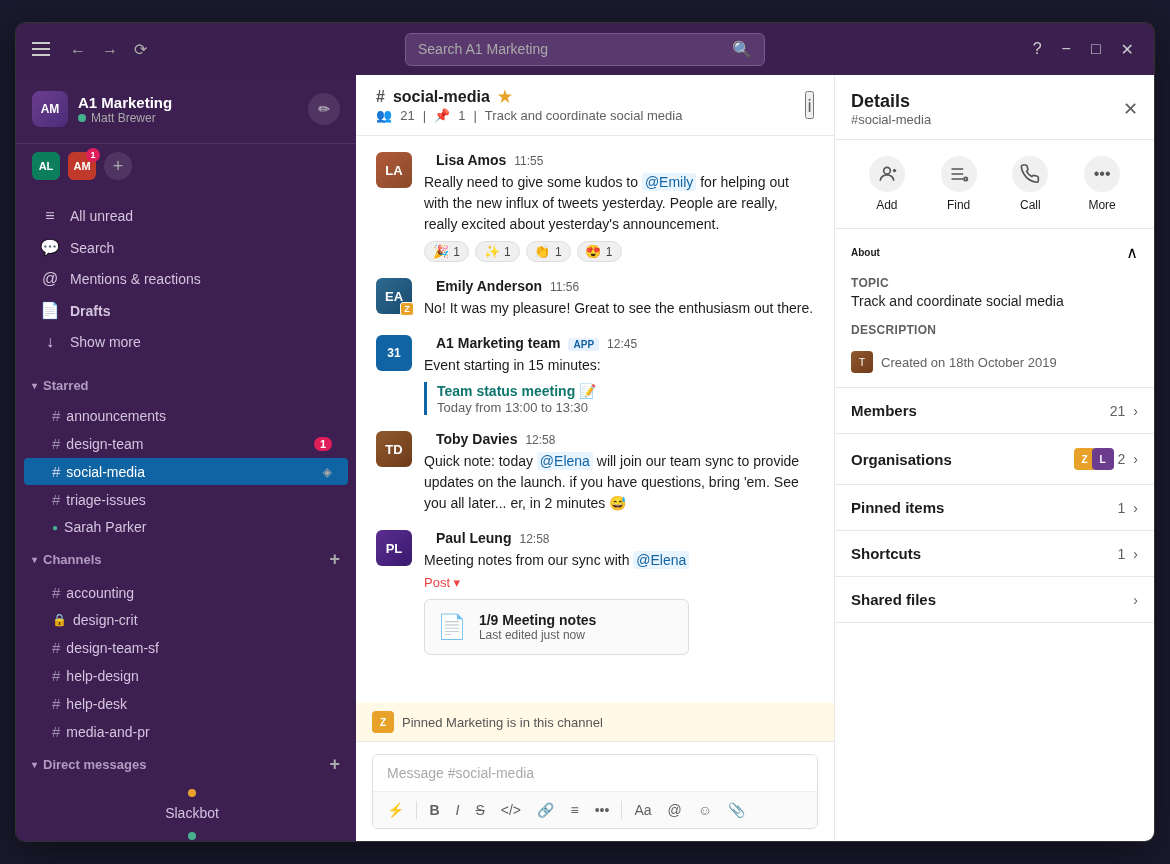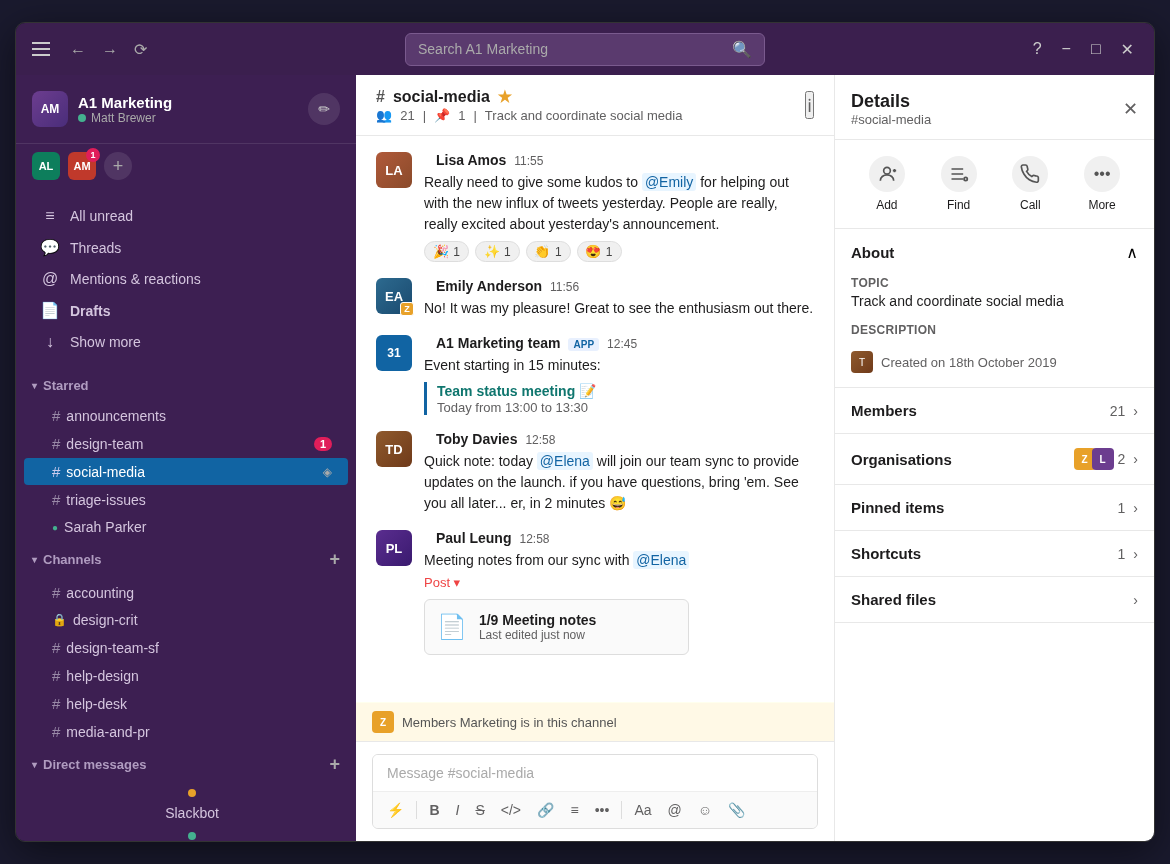--- a/index.html
+++ b/index.html
@@ -638,21 +638,21 @@
       border-bottom: 1px solid #e8e8e8;
     }
     .section-toggle {
       display: flex;
       align-items: center;
       justify-content: space-between;
       padding: 14px 16px;
       cursor: pointer;
     }
     .section-toggle-label {
-      font-size: 15px;
+      font-size: 10px;
       font-weight: 700;
       color: #1d1c1d;
     }
     .about-content {
       padding: 0 16px 14px;
     }
     .about-field {
       margin-bottom: 14px;
     }
     .field-label {
@@ -793,21 +793,21 @@
         <div class="add-dm-btn">+</div>
       </div>
 
       <div class="sidebar-nav">
         <div class="sidebar-item">
           <span class="sidebar-item-icon">≡</span>
           <span class="sidebar-item-label">All unread</span>
         </div>
         <div class="sidebar-item">
           <span class="sidebar-item-icon">💬</span>
-          <span class="sidebar-item-label">Threads</span>
+          <span class="sidebar-item-label">Search</span>
         </div>
         <div class="sidebar-item">
           <span class="sidebar-item-icon">@</span>
           <span class="sidebar-item-label">Mentions &amp; reactions</span>
         </div>
         <div class="sidebar-item">
           <span class="sidebar-item-icon">📄</span>
           <span class="sidebar-item-label" style="font-weight:700">Drafts</span>
         </div>
         <div class="sidebar-item">
@@ -1013,21 +1013,21 @@
                 <div class="post-title">1/9 Meeting notes</div>
                 <div class="post-subtitle">Last edited just now</div>
               </div>
             </div>
           </div>
         </div>
       </div>
 
       <div class="notification-bar">
         <div class="notification-avatar">Z</div>
-        <span>Members Marketing is in this channel</span>
+        <span>Pinned Marketing is in this channel</span>
       </div>
 
       <div class="message-input-area">
         <div class="message-input-box">
           <input type="text" class="message-input-field" placeholder="Message #social-media" style="">
           <div class="message-toolbar">
             <button class="toolbar-btn">⚡</button>
             <div class="toolbar-divider"></div>
             <button class="toolbar-btn" style="font-weight:bold">B</button>
             <button class="toolbar-btn" style="font-style:italic">I</button>

